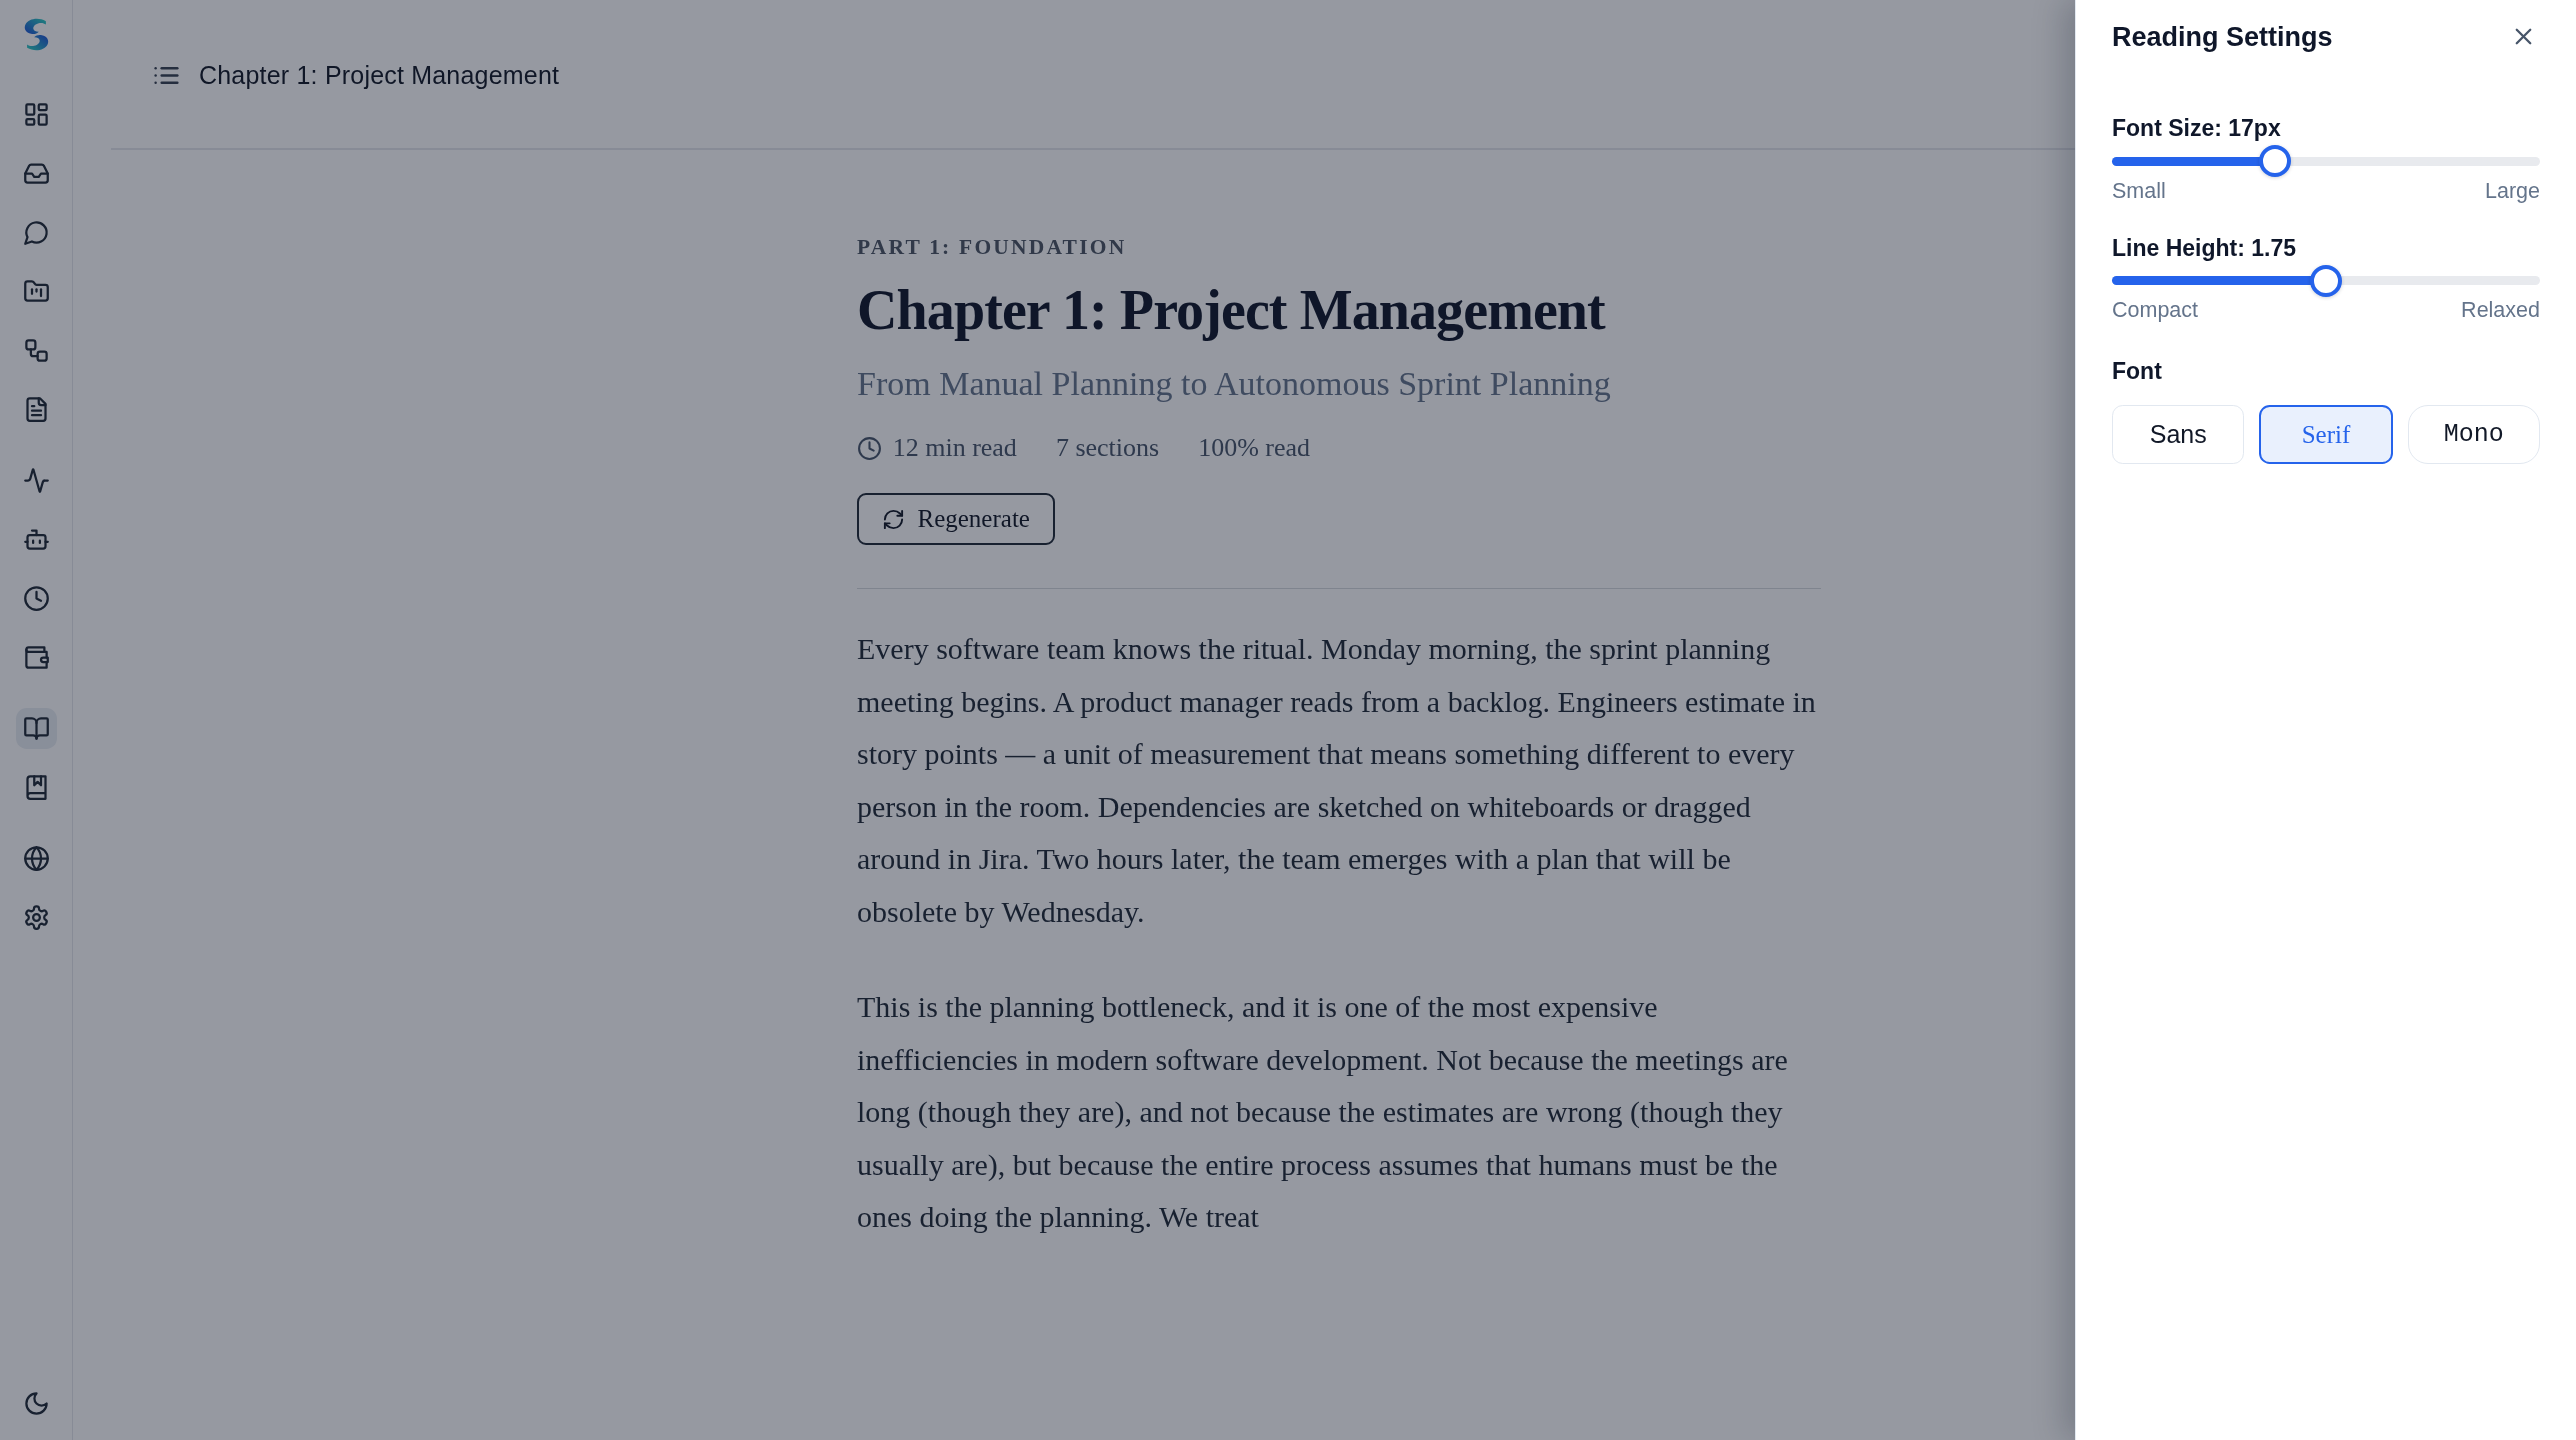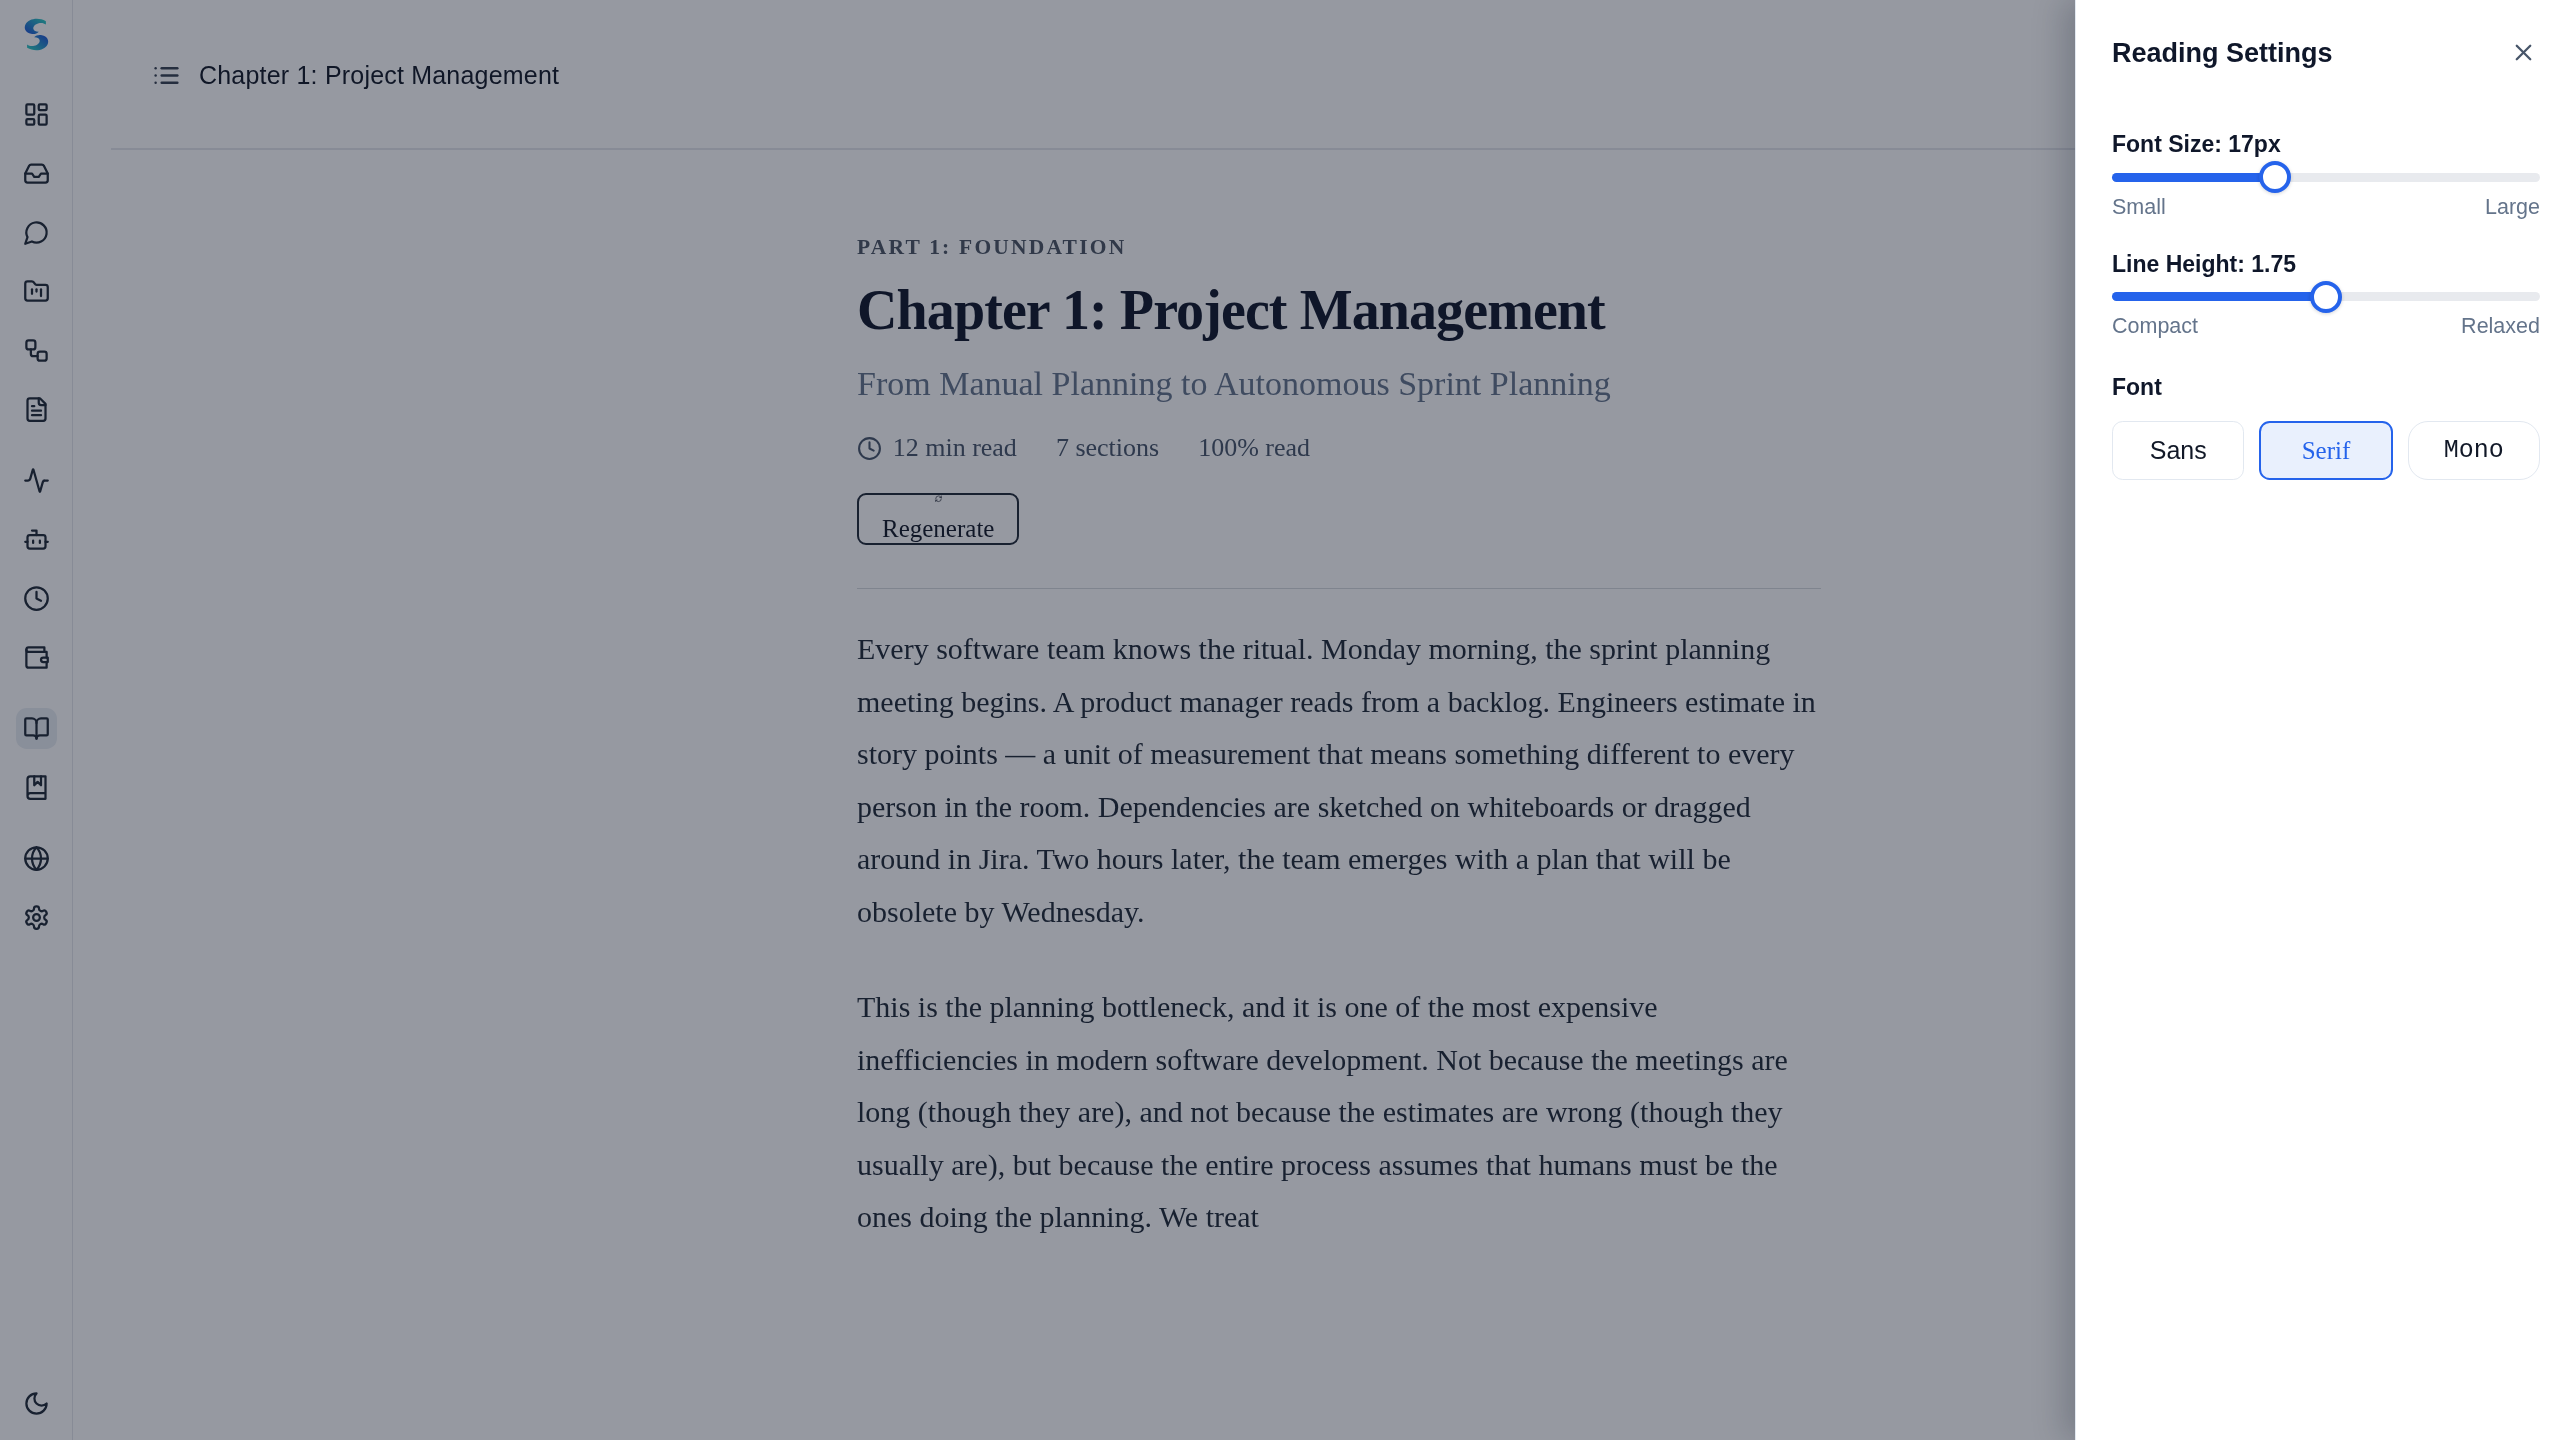--- a/index.html
+++ b/index.html
@@ -34,36 +34,36 @@
   .article h1 { font-size:56px; line-height:1.15; font-weight:700; color:#0f172a;
                 letter-spacing:-0.9px; margin-top:18px; }
   .subtitle { font-size:34px; line-height:1.3; color:#64748b; margin-top:19.7px; }
   .meta-row { display:flex; align-items:flex-end; gap:39px; margin-top:27px;
               font-size:26px; color:#475569; }
   .meta-item { display:flex; align-items:center; gap:10.7px; }
   .meta-item svg { width:25px; height:25px; color:#475569; }
   .regen-btn { display:inline-flex; align-items:center; gap:12.5px; margin-top:30px;
                height:52px; padding:0 23px; border:2.2px solid #1f2937; border-radius:9px;
                background:transparent; font-family:"Liberation Serif", serif; font-size:25px;
-               color:#111827; cursor:pointer;flex-direction:column; }
+               color:#111827; cursor:pointer; }
   .regen-btn svg { width:23px; height:23px; }
   .article hr { border:none; border-top:1.8px solid #d6dade; margin-top:43px; }
   .article h2 { font-size:41px; font-weight:700; color:#0f172a; margin-top:81px; letter-spacing:0.3px; }
   .article p { font-size:30px; line-height:1.75; color:#1f2937; margin-top:34px; }
   .article p + p { margin-top:43px; }
 
   
   .scrim { position:absolute; left:0; top:0; right:501px; bottom:0;
            background:rgba(15,23,42,0.44); z-index:50; }
 
   
   .panel { position:absolute; right:0; top:0; width:501px; height:100%; background:#fff;
            border-left:1.8px solid #e2e8f0; box-shadow:-10.7px 0 30px rgba(15,23,42,.22);
            padding:0 36px; z-index:60; color:#0f172a; }
-  .panel-header { display:flex; align-items:flex-start; justify-content:space-between; padding-top:37px; }
+  .panel-header { display:flex; align-items:flex-start; justify-content:space-between; padding-top:21px; }
   .panel-title { font-size:27px; font-weight:700; line-height:32px; }
   .close-btn { width:34px; height:34px; border:none; background:transparent; color:#475569;
                display:flex; align-items:center; justify-content:center; cursor:pointer; margin-top:-1.8px; }
   .close-btn svg { width:27px; height:27px; }
 
   .group-label { font-size:23px; font-weight:600; color:#0f172a; line-height:29px; }
   .fs-group { margin-top:61px; }
   .lh-group { margin-top:30px; }
 
   .slider { position:relative; height:32px; margin-top:1.8px; cursor:pointer; }

